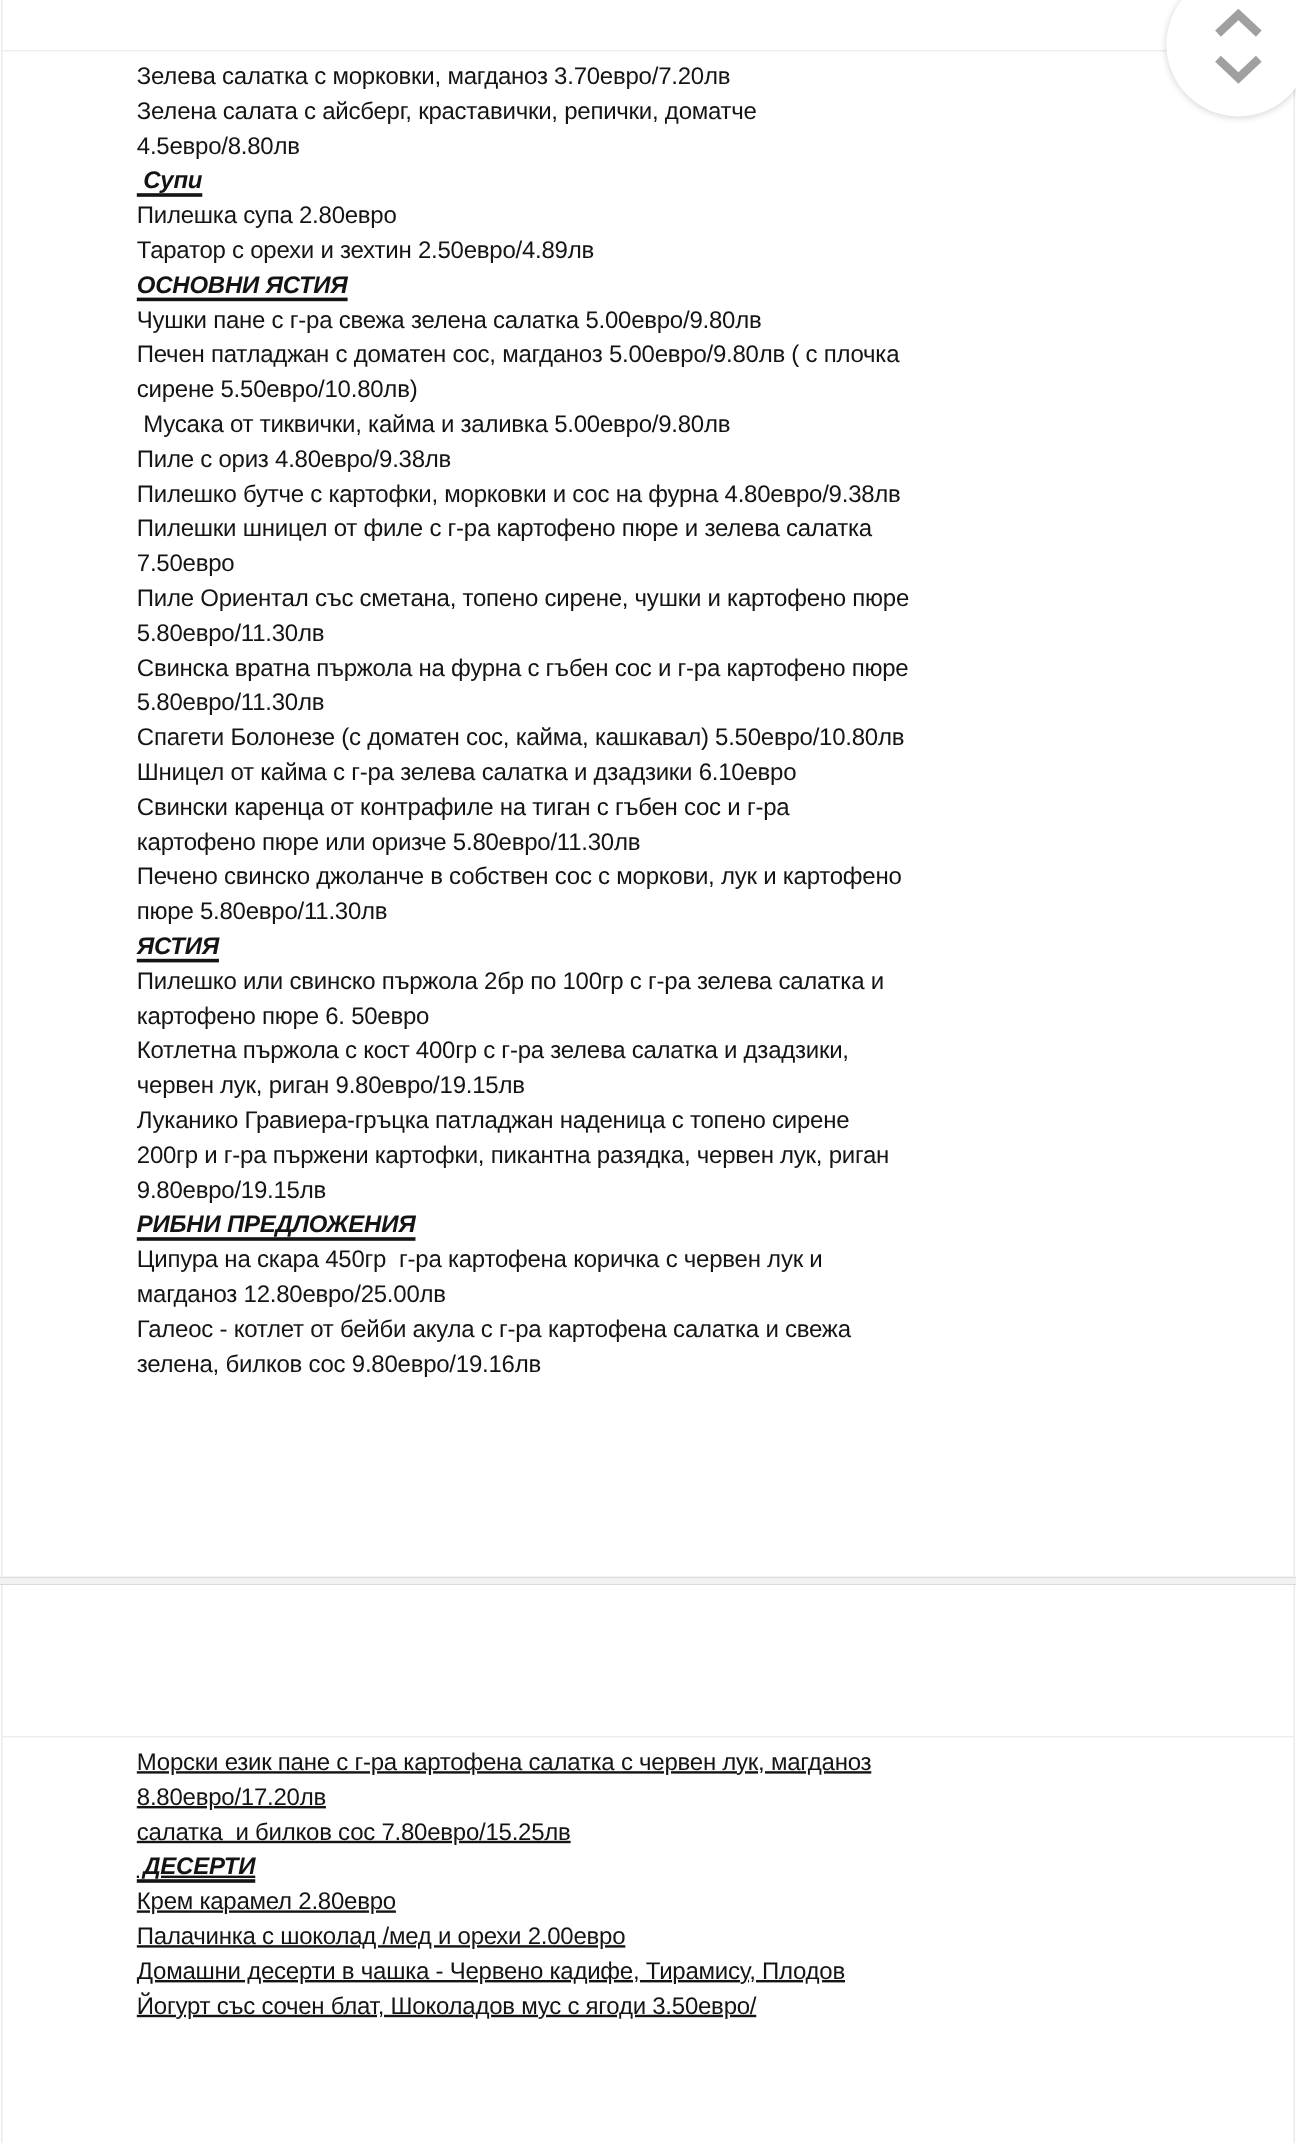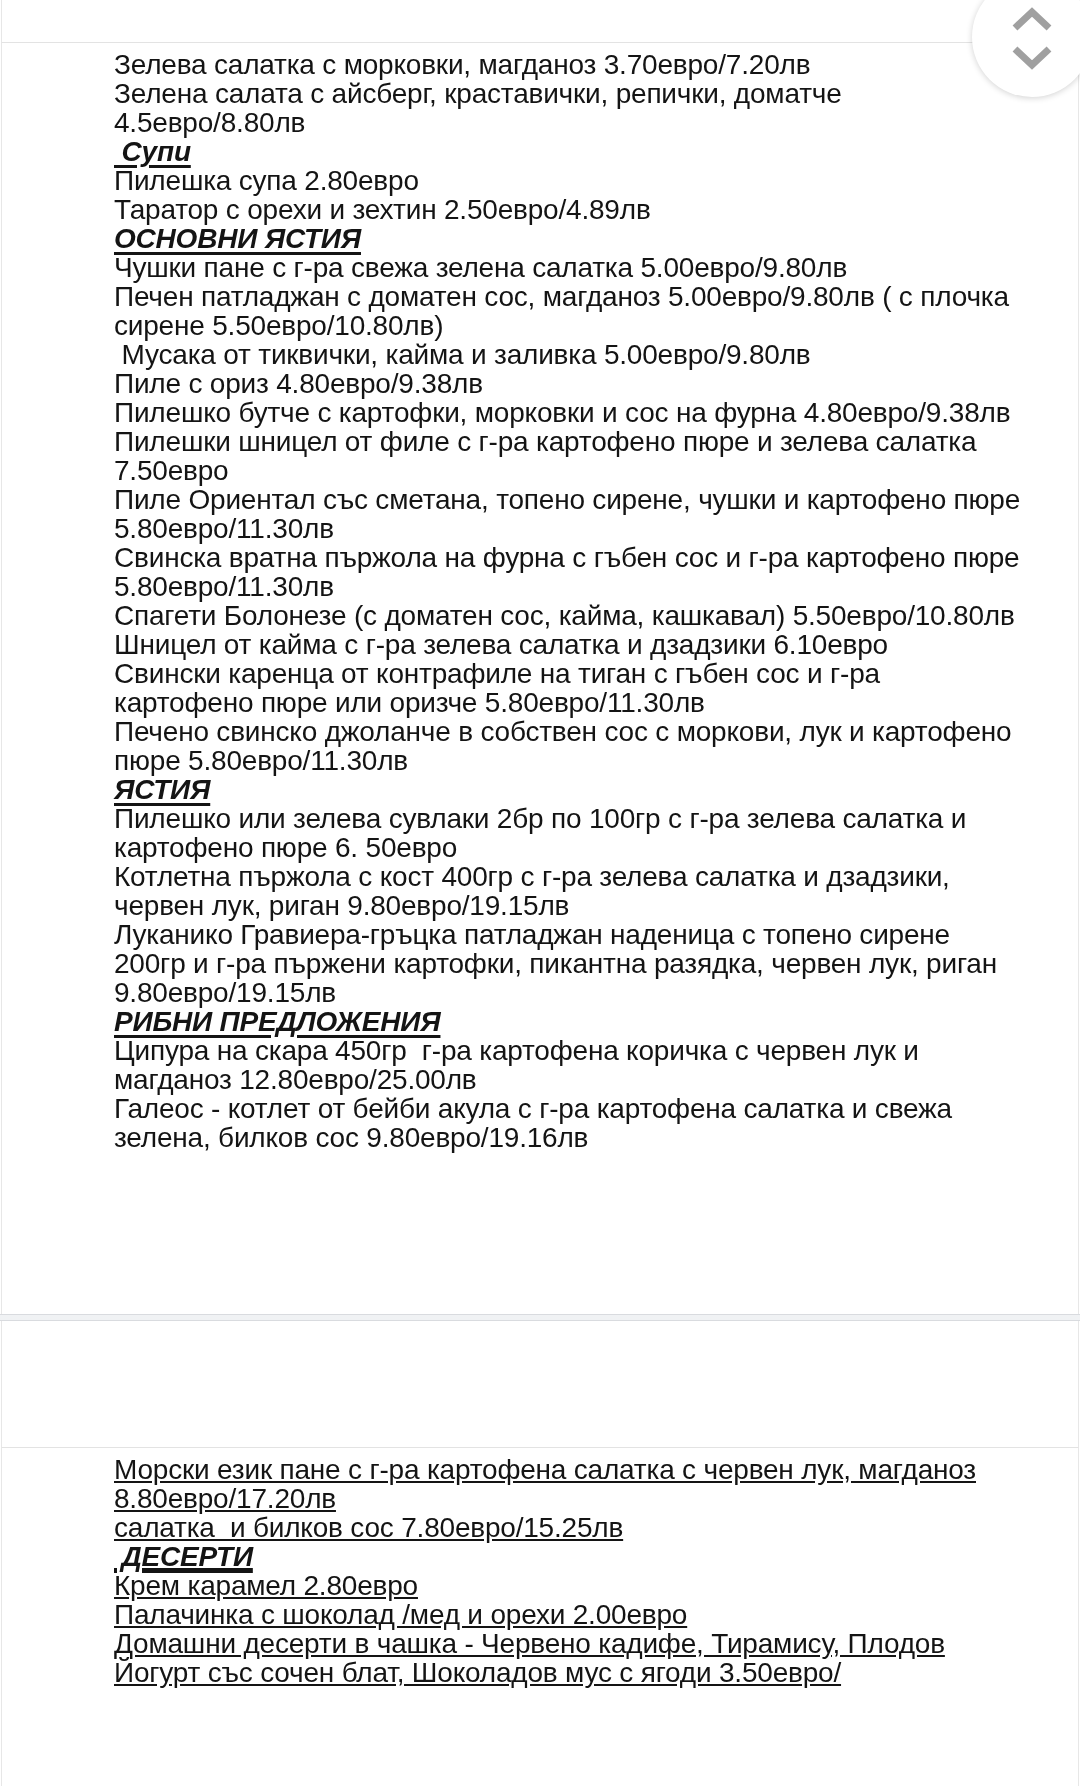--- a/index.html
+++ b/index.html
@@ -37,21 +37,21 @@
     height: 127px;
     border-bottom: 1px solid var(--separator-line, #e3e3e3);
   }
   .page-second { height: 338px; text-decoration: underline; }
   .text-block {
     padding-top: 7px;
     margin-left: 112px;
     margin-right: 20px;
   }
   .line {
-    font-size: 28px;
+    font-size: 20px;
     line-height: 29px;
     white-space: pre;
     letter-spacing: -0.2px;
     color: var(--text, #141414);
   }
   .line.heading {
     font-weight: 700;
     font-style: italic;
     text-decoration: underline;
     text-decoration-thickness: 2.5px;
@@ -110,21 +110,21 @@
         <div class="line">5.80евро/11.30лв</div>
         <div class="line">Свинска вратна пържола на фурна с гъбен сос и г-ра картофено пюре</div>
         <div class="line">5.80евро/11.30лв</div>
         <div class="line">Спагети Болонезе (с доматен сос, кайма, кашкавал) 5.50евро/10.80лв</div>
         <div class="line">Шницел от кайма с г-ра зелева салатка и дзадзики 6.10евро</div>
         <div class="line">Свински каренца от контрафиле на тиган с гъбен сос и г-ра</div>
         <div class="line">картофено пюре или оризче 5.80евро/11.30лв</div>
         <div class="line">Печено свинско джоланче в собствен сос с моркови, лук и картофено</div>
         <div class="line">пюре 5.80евро/11.30лв</div>
         <div class="line heading">ЯСТИЯ</div>
-        <div class="line">Пилешко или зелева сувлаки 2бр по 100гр с г-ра зелева салатка и</div>
+        <div class="line">Пилешко или свинско пържола 2бр по 100гр с г-ра зелева салатка и</div>
         <div class="line">картофено пюре 6. 50евро</div>
         <div class="line">Котлетна пържола с кост 400гр с г-ра зелева салатка и дзадзики,</div>
         <div class="line">червен лук, риган 9.80евро/19.15лв</div>
         <div class="line">Луканико Гравиера-гръцка патладжан наденица с топено сирене</div>
         <div class="line">200гр и г-ра пържени картофки, пикантна разядка, червен лук, риган</div>
         <div class="line">9.80евро/19.15лв</div>
         <div class="line heading">РИБНИ ПРЕДЛОЖЕНИЯ</div>
         <div class="line">Ципура на скара 450гр  г-ра картофена коричка с червен лук и</div>
         <div class="line">магданоз 12.80евро/25.00лв</div>
         <div class="line">Галеос - котлет от бейби акула с г-ра картофена салатка и свежа</div>

